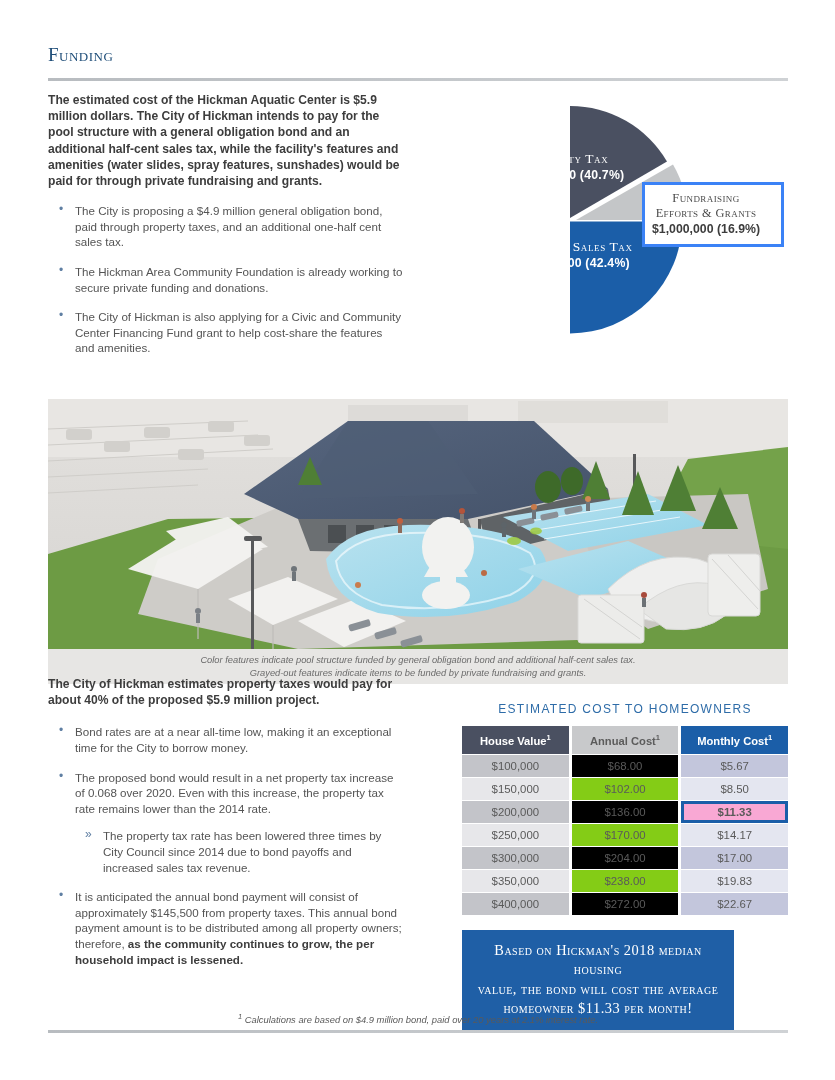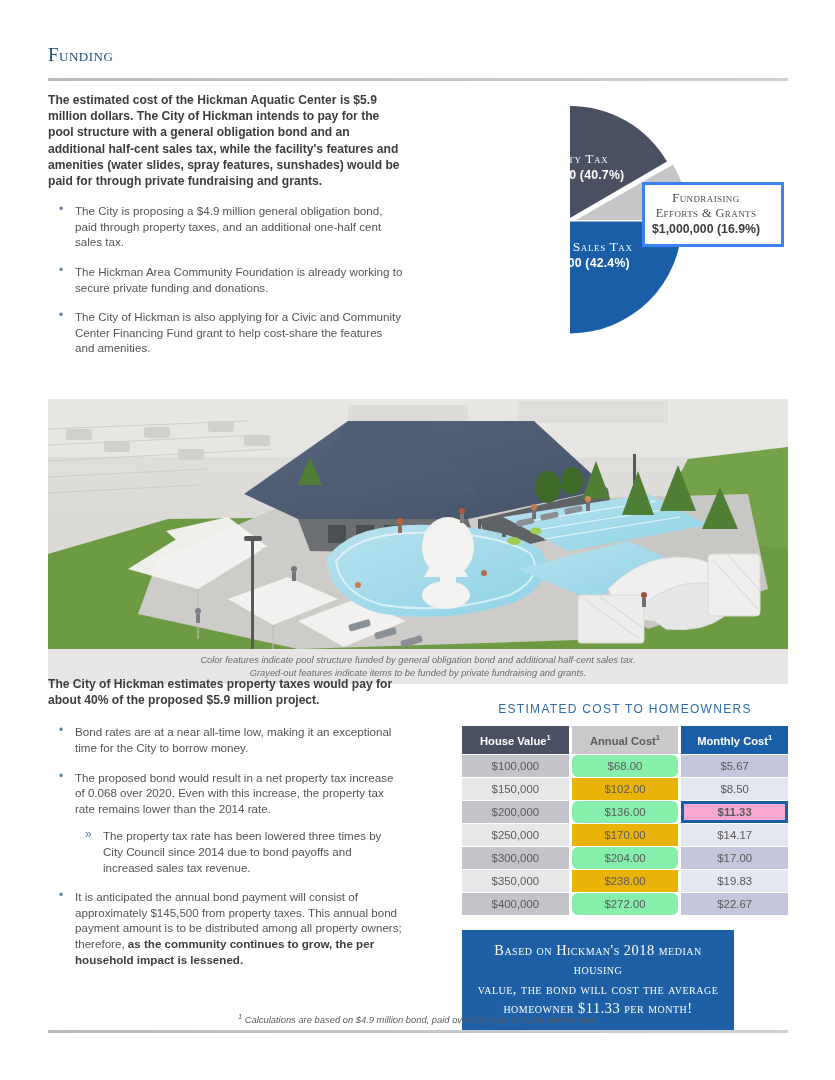--- a/index.html
+++ b/index.html
@@ -240,22 +240,22 @@
   th.th-annual { background: #c8c9cb; color: #5c5c5c; }
   th.th-monthly { background: #1b5ea8; color: #ffffff; }
   table.cost-table td {
     font-size: 11.4px;
     text-align: center;
     padding: 5px 4px;
     color: #5a5a5a;
   }
   td.c-house-odd { background: #c3c4c9; }
   td.c-house-even { background: #e7e7ea; }
-  td.c-annual-odd { background: #86efac; border-radius: 6px; }
-  td.c-annual-even { background: #eab308; }
+  td.c-annual-odd { background: #000000; }
+  td.c-annual-even { background: #84cc16; }
   td.c-monthly-odd { background: #c3c6dc; }
   td.c-monthly-even { background: #e4e6f0; }
   td.highlight {
     background: #f9a8d4;
     color: #4a4a4a;
     font-weight: bold;
     outline: 3px solid #1b5ea8;
     outline-offset: -3px;
     position: relative;
   }

